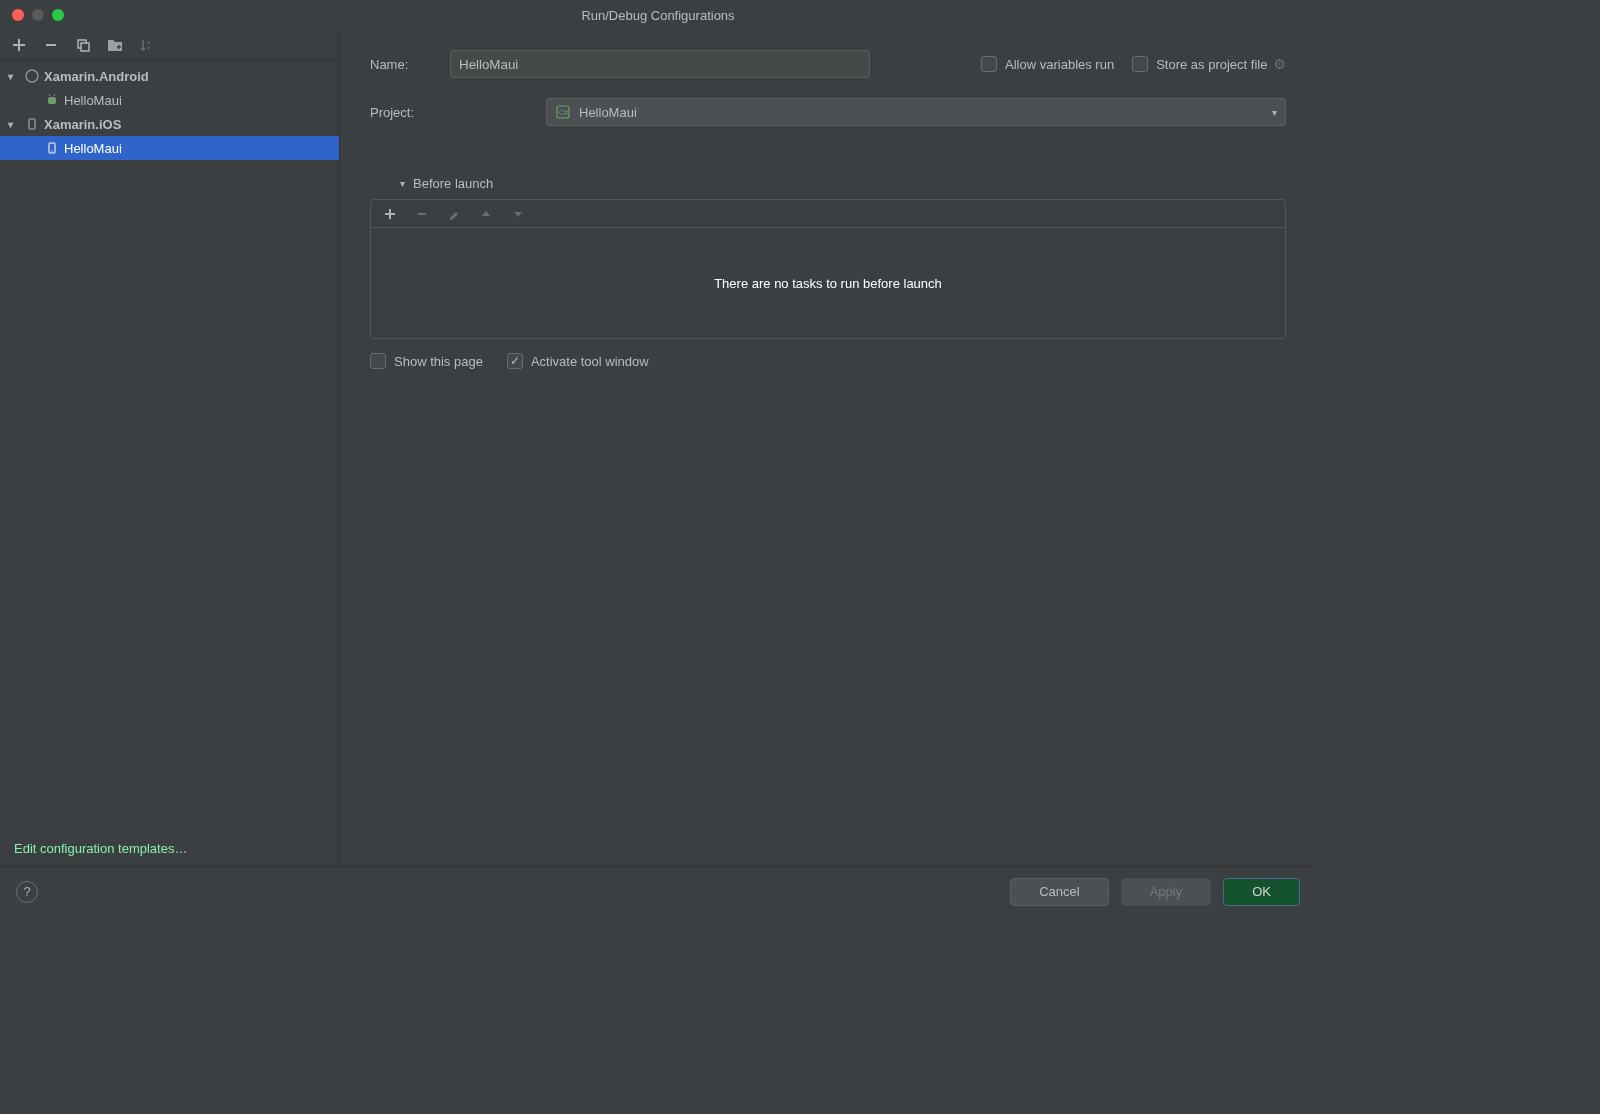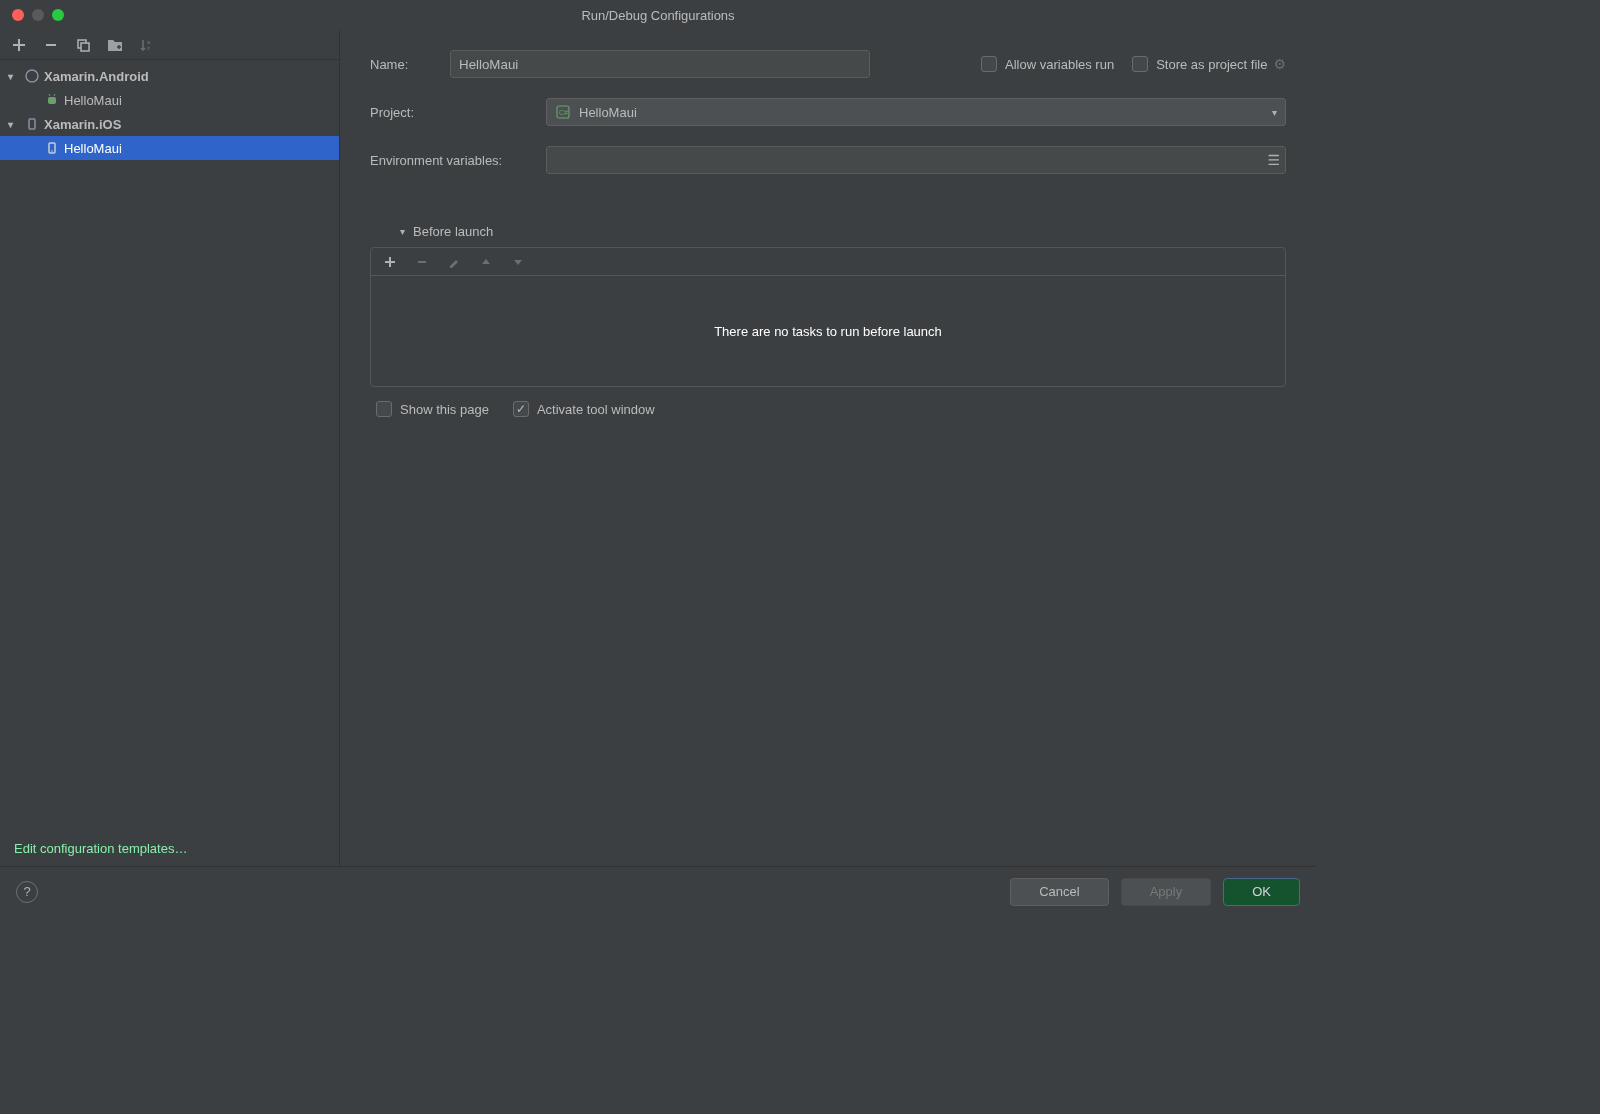--- a/index.html
+++ b/index.html
@@ -119,21 +119,21 @@
   margin: 0 0 14px 0;
 }
 .bl-toolbar {
   height: 28px; display: flex; align-items: center; gap: 14px;
   padding: 0 10px; border-bottom: 1px solid #555;
 }
 .bl-body {
   height: 110px; display: flex; align-items: center; justify-content: center;
   color: #ffffff;
 }
-.checks-row { display: flex; align-items: center; gap: 24px; margin-left: 6px; }
+.checks-row { display: flex; align-items: center; gap: 24px; margin-left: 0; }
 .footer {
   height: 50px;
   border-top: 1px solid #323232;
   display: flex;
   align-items: center;
   padding: 0 16px;
   gap: 12px;
 }
 .help-btn {
   width: 22px; height: 22px; border-radius: 50%;
@@ -265,27 +265,20 @@
             <svg width="14" height="14" viewBox="0 0 14 14">
               <rect x="1" y="1" width="12" height="12" rx="2" fill="none" stroke="#6c9f6c" stroke-width="1.2"></rect>
               <text x="3" y="10" font-size="7" fill="#6c9f6c">C#</text>
             </svg>
           </span>
         <span>HelloMaui</span>
         <span class="dd-arrow">▾</span>
       </div>
     </div>
 
-    <div class="row">
-      <span class="lbl">Environment variables:</span>
-      <div class="env-input">
-        <input class="text-input" value="" style="">
-        <span class="env-sfx">☰</span>
-      </div>
-    </div>
 
     <div class="section-hdr">
       <span class="collapse-tri">▾</span>
       <span>Before launch</span>
     </div>
     <div class="before-box">
       <div class="bl-toolbar">
         <span class="icon-btn">
             <svg width="12" height="12" viewBox="0 0 12 12">
               <path d="M6 1v10M1 6h10" stroke="currentColor" stroke-width="2"></path>

